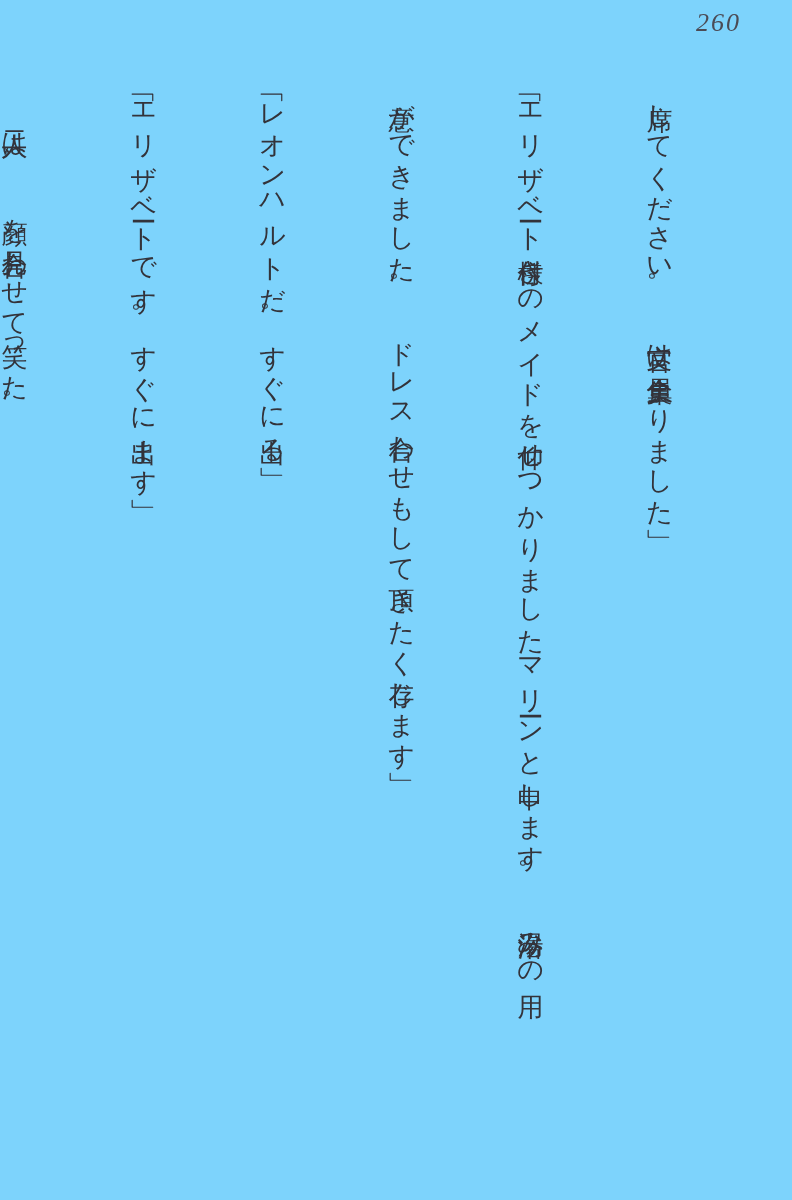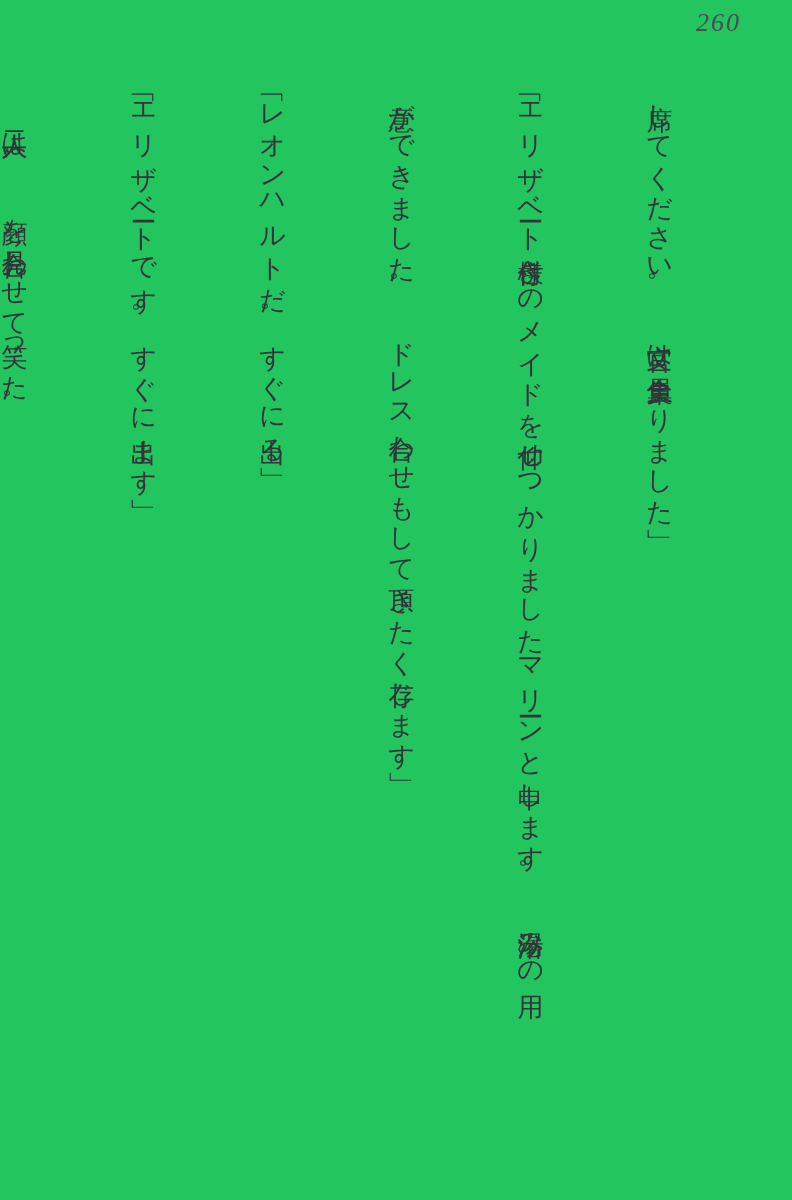--- a/index.html
+++ b/index.html
@@ -4,21 +4,21 @@
 <style>
   html, body {
     margin: 0;
     padding: 0;
     background: #ffffff;
   }
   .page {
     position: relative;
     width: 792px;
     height: 1200px;
-    background: #22c55e;
+    background: #7dd3fc;
     overflow: hidden;
     font-family: "Liberation Serif", "DejaVu Serif", serif;
   }
   .page-number {
     position: absolute;
     top: 8px;
     left: 696px;
     font-size: 26px;
     font-style: italic;
     letter-spacing: 2px;

